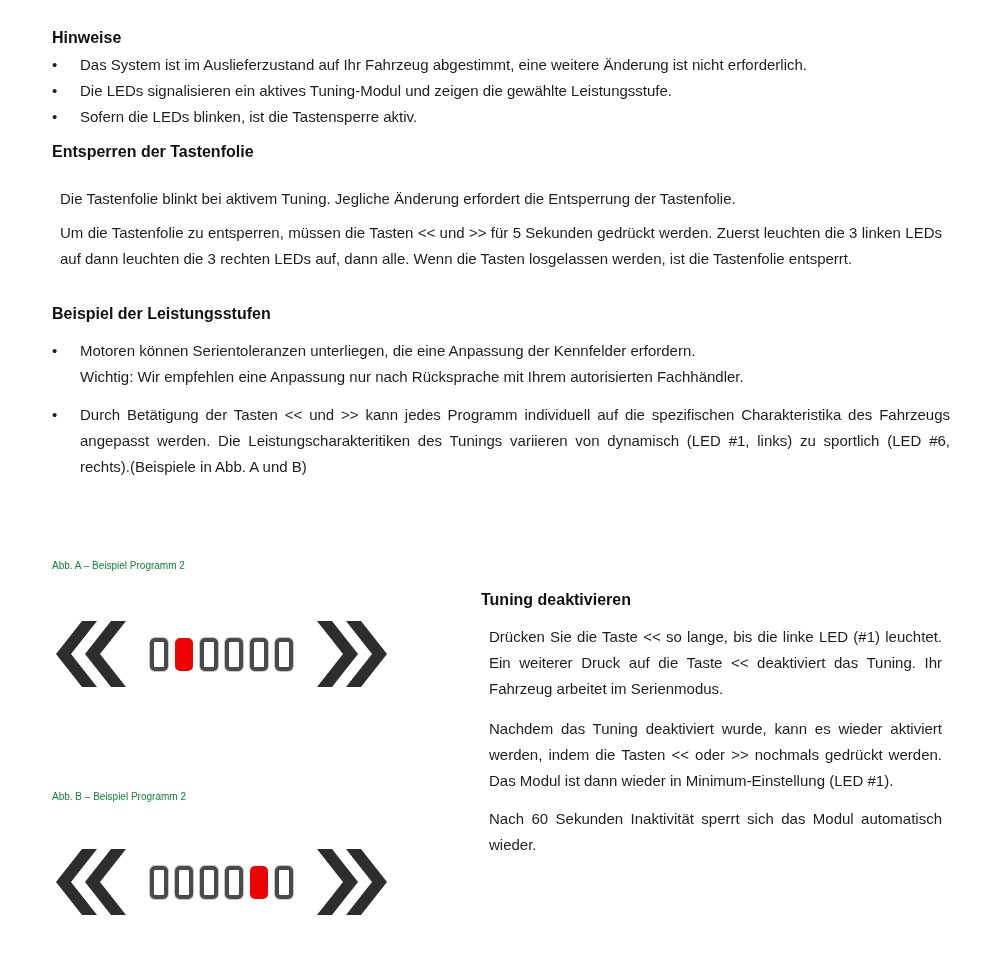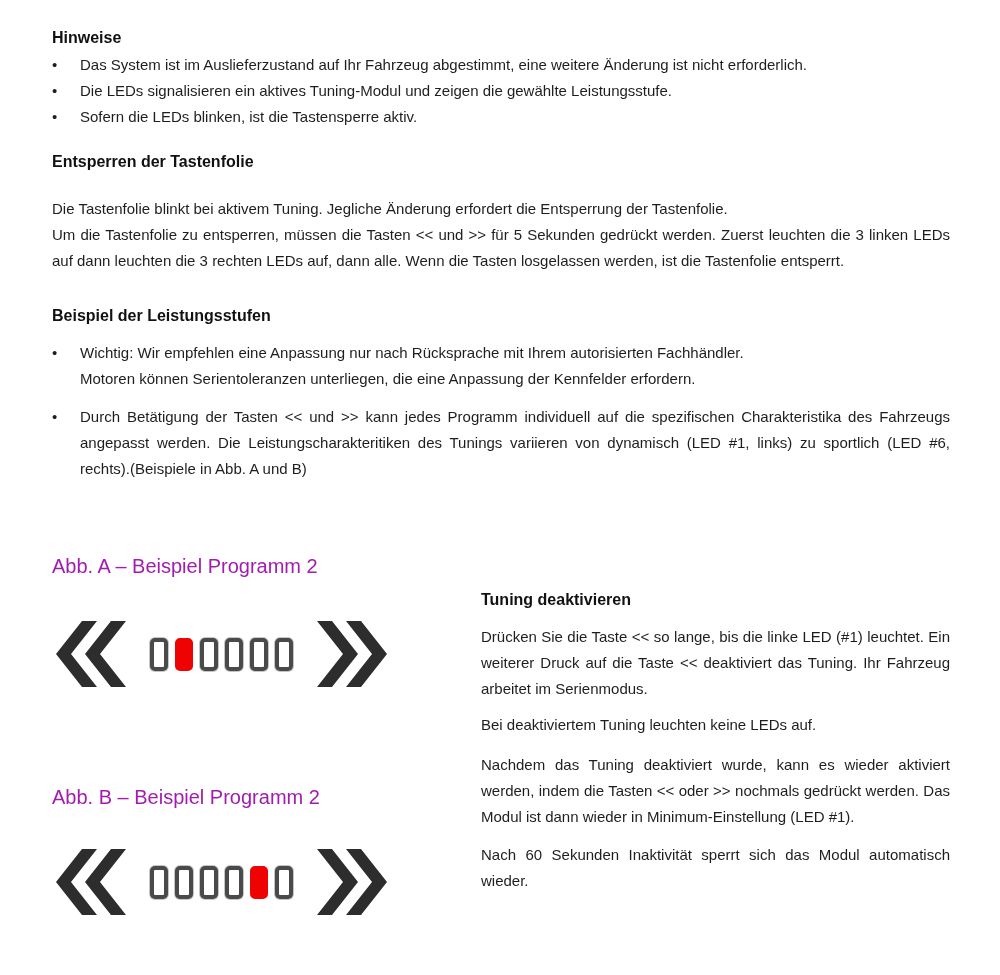--- a/index.html
+++ b/index.html
@@ -14,34 +14,34 @@
     width:1000px;height:975px;
     background:#ffffff;
     font-family:"Liberation Sans",sans-serif;
     color:var(--text);
     font-size:15px;
     overflow:hidden;
   }
   
   .flow{position:absolute;left:52px;top:28px;width:898px;}
   .h-section{font-size:16px;font-weight:bold;color:#111;margin:0;line-height:20px;}
-  .h-entsperren{margin-top:22px;}
+  .h-entsperren{margin-top:12px;}
   .h-anpassung{margin-top:32px;}
-  p{margin:0;line-height:26px;}
+  p{margin:8px;line-height:26px;}
   .just{text-align:justify;}
   strong{font-weight:normal;}
   .bullets{margin-top:4px;}
   .bullet-row{display:flex;align-items:flex-start;}
   .bullet-glyph{flex:0 0 28px;width:28px;line-height:26px;}
   .bullet-text{flex:1;line-height:26px;}
   .para-block{margin-top:24px;}
   .anp-b1{margin-top:14px;}
   .anp-b2{margin-top:12px;}
   
-  .fig-caption{position:absolute;left:52px;font-size:20px;color:#a21caf;line-height:20px;}
+  .fig-caption{position:absolute;left:52px;font-size:10px;color:#15803d;line-height:20px;}
   .figA-caption{top:556px;}
   .figB-caption{top:787px;}
   .figure{position:absolute;left:56px;display:flex;align-items:center;}
   .figA{top:621px;}
   .figB{top:849px;}
   .chev{width:70px;height:66px;color:var(--chev);display:block;}
   .chev svg{display:block;width:100%;height:100%;}
   .leds{display:flex;gap:7px;margin:0 24px;align-items:center;}
   .led{
     width:10px;height:25px;
@@ -93,22 +93,22 @@
     <div class="para-block">
       <p>Die Tastenfolie blinkt bei aktivem Tuning. Jegliche Änderung erfordert die Entsperrung der Tastenfolie.</p>
       <p class="just"><span>Um die Tastenfolie zu entsperren, müssen die </span><strong>Tasten &lt;&lt; und &gt;&gt;</strong><span> für 5 Sekunden gedrückt werden. Zuerst leuchten die 3 linken LEDs auf dann leuchten die 3 rechten LEDs auf, dann alle. Wenn die Tasten losgelassen werden, ist die Tastenfolie entsperrt.</span></p>
     </div>
 
     <h2 class="h-section h-anpassung">Beispiel der Leistungsstufen</h2>
 
     <div class="bullet-row anp-b1">
       <span class="bullet-glyph">•</span>
       <div class="bullet-text">
+        <div>Motoren können Serientoleranzen unterliegen, die eine Anpassung der Kennfelder erfordern.</div>
         <div><strong>Wichtig:</strong><span> Wir empfehlen eine Anpassung nur nach Rücksprache mit Ihrem autorisierten Fachhändler.</span></div>
-        <div>Motoren können Serientoleranzen unterliegen, die eine Anpassung der Kennfelder erfordern.</div>
       </div>
     </div>
 
     <div class="bullet-row anp-b2">
       <span class="bullet-glyph">•</span>
       <div class="bullet-text just"><span>Durch Betätigung der </span><strong>Tasten &lt;&lt; und &gt;&gt;</strong><span> kann jedes Programm individuell auf die spezifischen Charakteristika des Fahrzeugs angepasst werden. Die Leistungscharakteritiken des Tunings variieren von dynamisch (LED #1, links) zu sportlich (LED #6, rechts).(Beispiele in Abb. A und B)</span></div>
     </div>
 
   </div>
 
@@ -156,18 +156,17 @@
       <svg viewBox="0 0 70 66" xmlns="http://www.w3.org/2000/svg">
         <polygon fill="currentColor" points="44,0 29,0 55,33 29,66 44,66 70,33"></polygon>
         <polygon fill="currentColor" points="15,0 0,0 26,33 0,66 15,66 41,33"></polygon>
       </svg>
     </span>
   </div>
 
   <div class="right-col">
     <h3 class="h-sub">Tuning deaktivieren</h3>
     <p class="just rc-p1"><span>Drücken Sie die </span><strong>Taste &lt;&lt;</strong><span> so lange, bis die linke LED (#1) leuchtet. Ein weiterer Druck auf die </span><strong>Taste &lt;&lt;</strong><span> deaktiviert das Tuning. Ihr Fahrzeug arbeitet im Serienmodus.</span></p>
-    <p class="rc-p2">Bei deaktiviertem Tuning leuchten keine LEDs auf.</p>
     <p class="just rc-p3"><span>Nachdem das Tuning deaktiviert wurde, kann es wieder aktiviert werden, indem die </span><strong>Tasten &lt;&lt; oder &gt;&gt;</strong><span> nochmals gedrückt werden. Das Modul ist dann wieder in Minimum-Einstellung (LED #1).</span></p>
     <p class="just rc-p4">Nach 60 Sekunden Inaktivität sperrt sich das Modul automatisch wieder.</p>
   </div>
 
 </div>
 
 </body></html>

